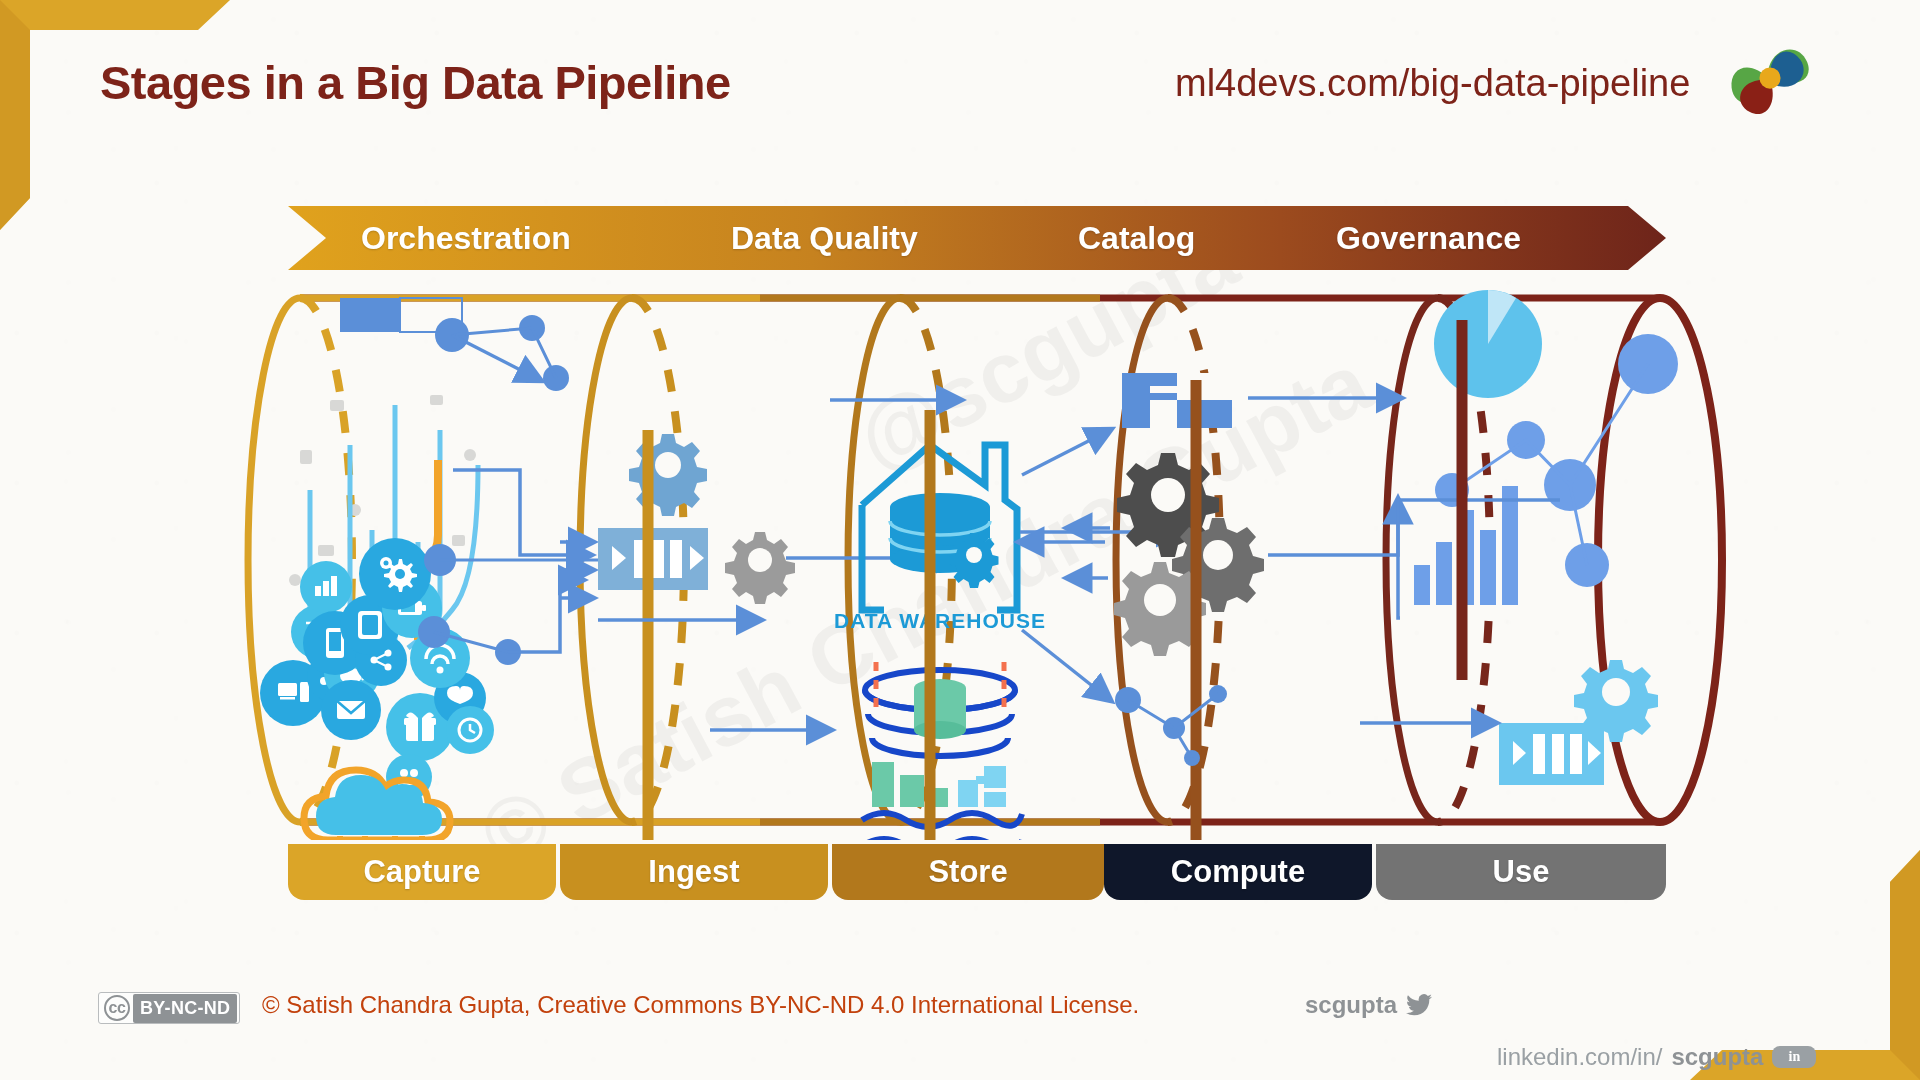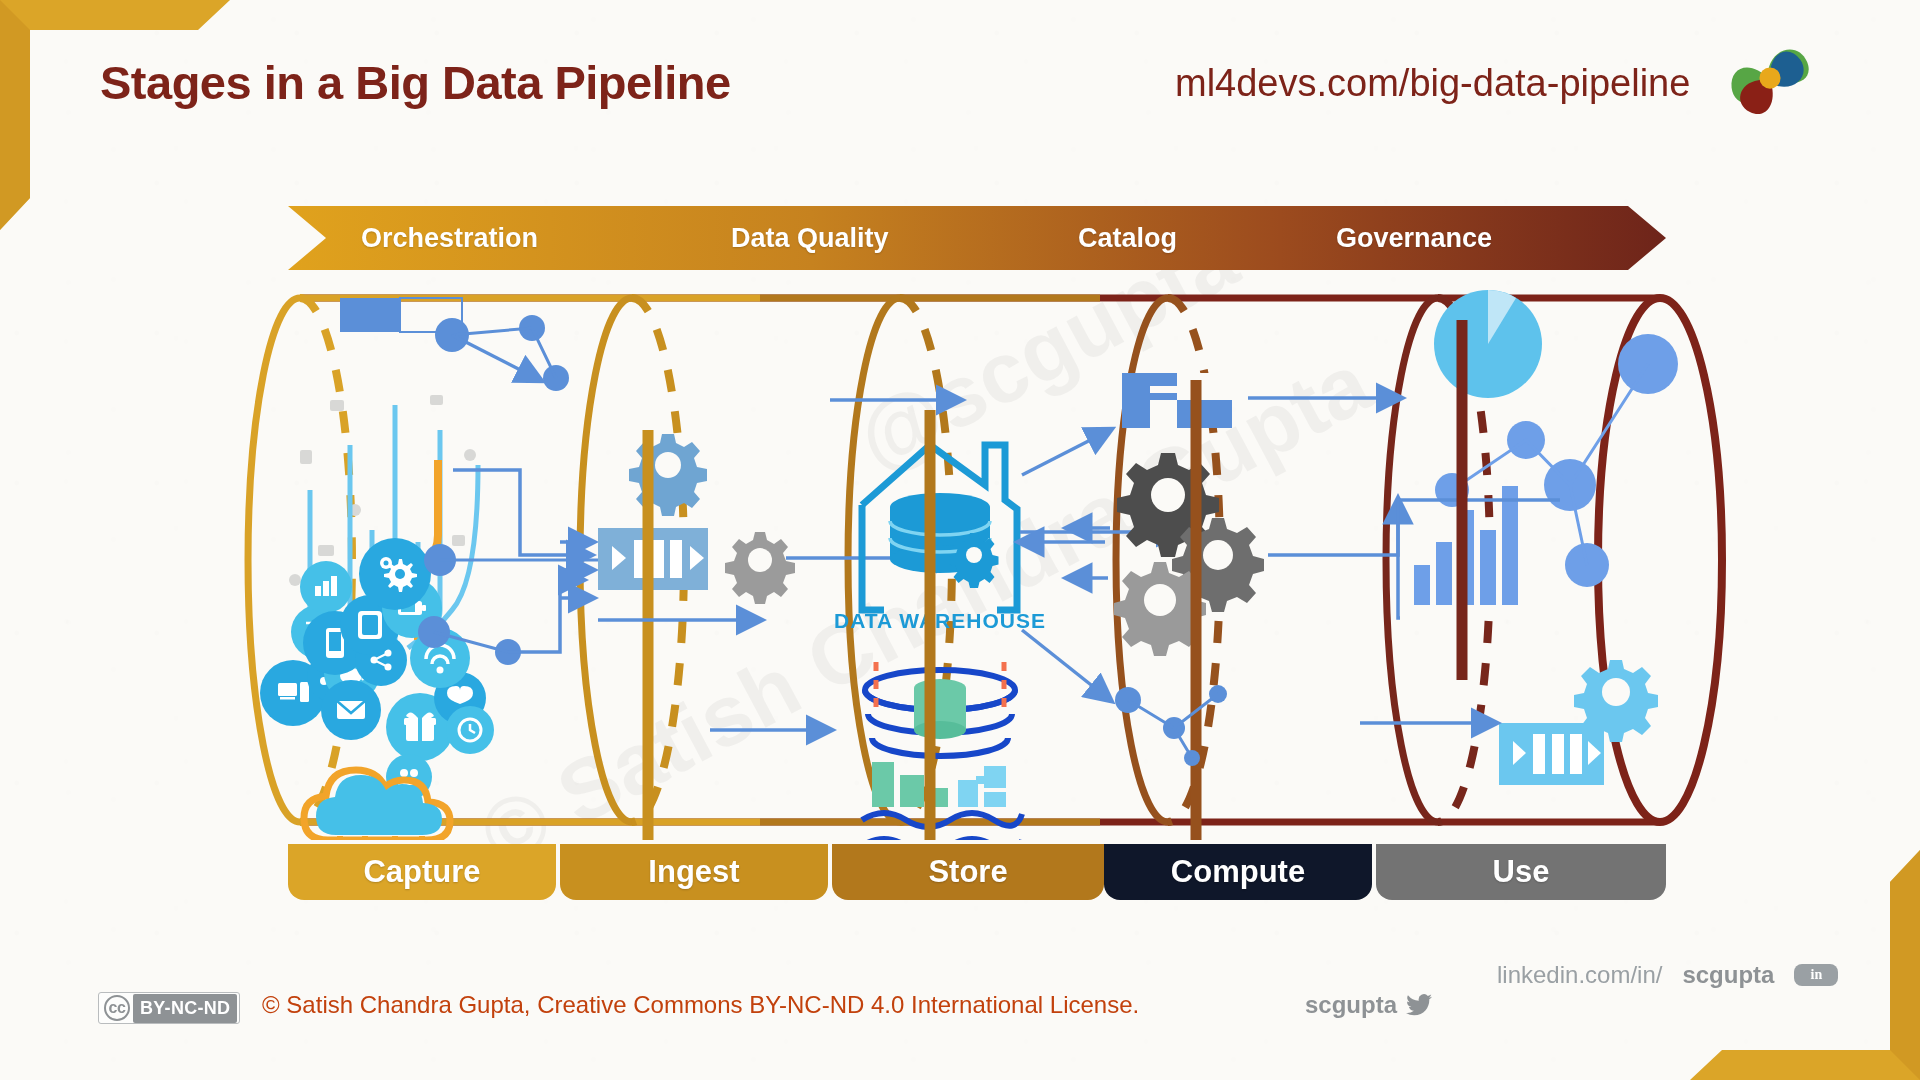--- a/index.html
+++ b/index.html
@@ -28,21 +28,21 @@
   .title{position:absolute;left:100px;top:55px;font-size:47px;font-weight:bold;
     color:#7d2319;letter-spacing:-.5px;white-space:nowrap;}
   .url{position:absolute;left:1175px;top:62px;font-size:38px;color:#7d2319;white-space:nowrap;}
   .logo{position:absolute;left:1722px;top:32px;width:96px;height:96px;}
 
   
   .banner{position:absolute;left:288px;top:206px;width:1378px;height:64px;}
   .banner svg{position:absolute;inset:0;}
   .banner-labels{position:absolute;inset:0;}
   .banner-labels span{position:absolute;top:50%;transform:translateY(-50%);
-    color:#fff;font-size:27px;font-weight:bold;white-space:nowrap;
+    color:#fff;font-size:32px;font-weight:bold;white-space:nowrap;
     text-shadow:0 1px 2px rgba(0,0,0,.18);}
 
   
   .pipeline{position:absolute;left:0;top:280px;width:1920px;height:560px;}
 
   
   .stages{position:absolute;left:288px;top:844px;width:1378px;height:56px;}
   .stage{position:absolute;top:0;height:56px;border-radius:0 0 16px 16px;
     display:flex;align-items:center;justify-content:center;}
   .stage span{color:#fff;font-size:31px;font-weight:bold;white-space:nowrap;
@@ -53,22 +53,22 @@
   .cc-badge{position:absolute;left:98px;top:992px;height:30px;display:flex;align-items:center;
     border:1px solid #b9bcbe;border-radius:3px;background:#fdfdfc;padding:0 2px;}
   .cc-circle{width:22px;height:22px;border-radius:50%;border:2px solid #8e9295;
     color:#8e9295;font-size:16px;font-weight:bold;display:flex;align-items:center;
     justify-content:center;margin:0 3px;letter-spacing:-.5px;}
   .cc-terms{background:#8e9295;color:#fff;font-size:18px;font-weight:bold;
     padding:4px 7px;border-radius:2px;letter-spacing:.3px;}
   .copyright{position:absolute;left:262px;top:991px;font-size:24px;color:#c2410c;white-space:nowrap;}
   .tw{position:absolute;left:1305px;top:991px;font-size:24px;color:#8e9295;font-weight:bold;
     display:flex;align-items:center;gap:9px;white-space:nowrap;}
-  .li{position:absolute;left:1497px;top:961px;font-size:24px;color:#9aa0a4;
-    display:flex;align-items:center;gap:20px;white-space:nowrap;}
+  .li{position:absolute;left:1497px;top:1043px;font-size:24px;color:#9aa0a4;
+    display:flex;align-items:center;gap:9px;white-space:nowrap;}
   .li b{color:#8e9295;}
   .li-ico{width:44px;height:22px;background:#9aa0a4;border-radius:8px;color:#fff;
     font-size:14px;font-weight:bold;display:flex;align-items:center;justify-content:center;
     font-family:"Liberation Serif",serif;}
 
   
   .wm{position:absolute;color:rgba(0,0,0,.045);font-size:86px;font-weight:bold;
     pointer-events:none;white-space:nowrap;}
   .wm1{left:430px;top:560px;transform:rotate(-28deg);}
   .wm2{left:840px;top:300px;transform:rotate(-28deg);}

